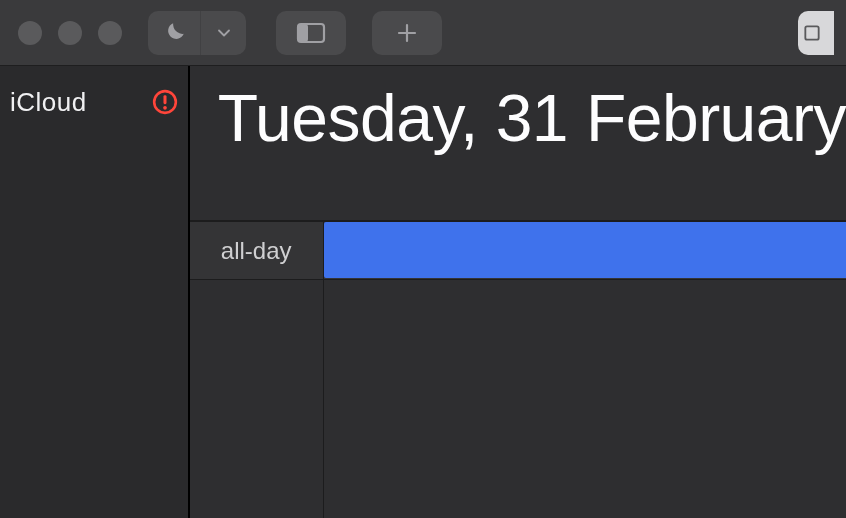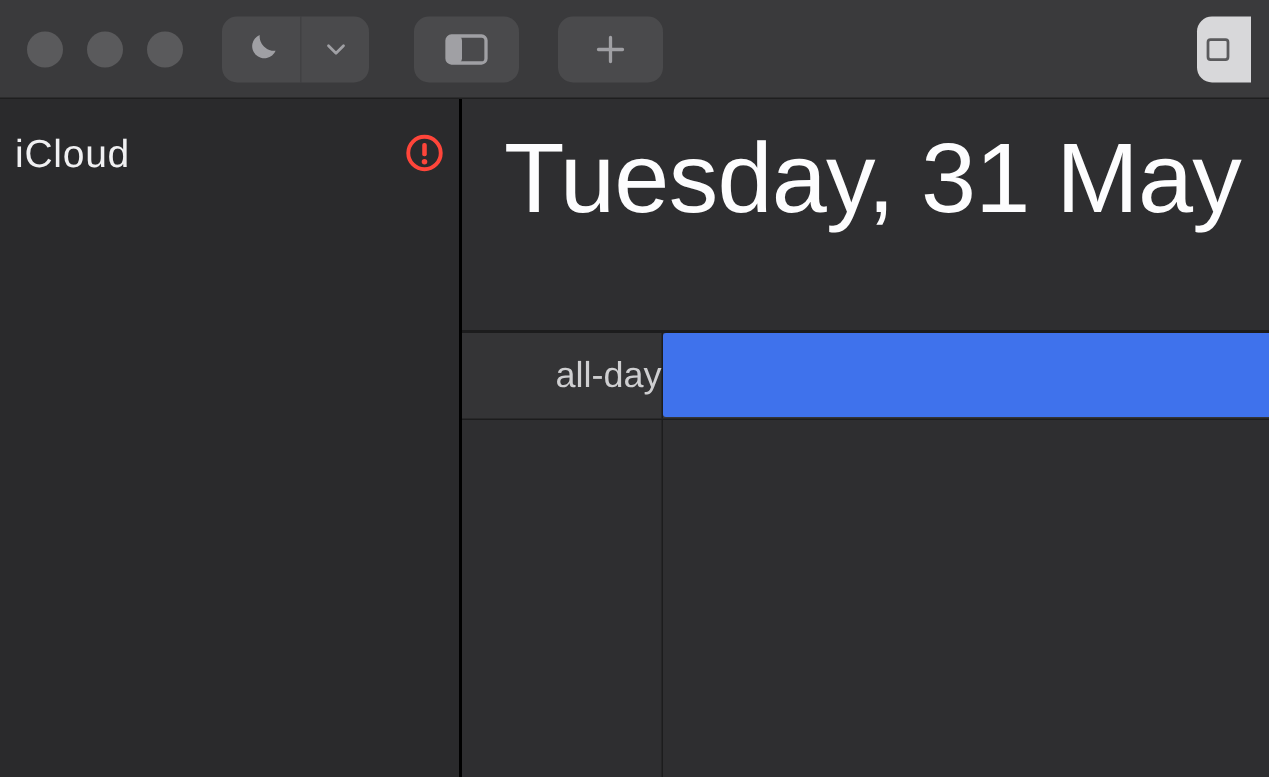--- a/index.html
+++ b/index.html
@@ -110,21 +110,21 @@
       display: flex;
       height: 58px;
       align-items: stretch;
       border-bottom: 1px solid #1c1c1d;
       background: #343436;
     }
     .allday-label-cell {
       width: 134px;
       display: flex;
       align-items: center;
-      justify-content: flex-end;
+      justify-content: center;
       border-right: 1px solid #1c1c1d;
     }
     .allday-label {
       font-size: 24px;
       color: #cfcfd1;
     }
     .allday-event-cell {
       flex: 1;
       position: relative;
     }
@@ -210,21 +210,21 @@
           <circle cx="12" cy="12" r="10" fill="none" stroke="#ff453a" stroke-width="2.4"></circle>
           <rect x="10.6" y="5.8" width="2.8" height="8.2" rx="1.2" fill="#ff453a"></rect>
           <circle cx="12" cy="17.4" r="1.7" fill="#ff453a"></circle>
         </svg>
       </span>
     </div>
   </div>
 
   <div class="main">
     <div class="date-header">
-      <div class="date-title">Tuesday, 31 May</div>
+      <div class="date-title">Tuesday, 31 February</div>
     </div>
 
     <div class="allday-row">
       <div class="allday-label-cell">
         <span class="allday-label">all-day</span>
       </div>
       <div class="allday-event-cell">
         <div class="event-block"></div>
       </div>
     </div>

